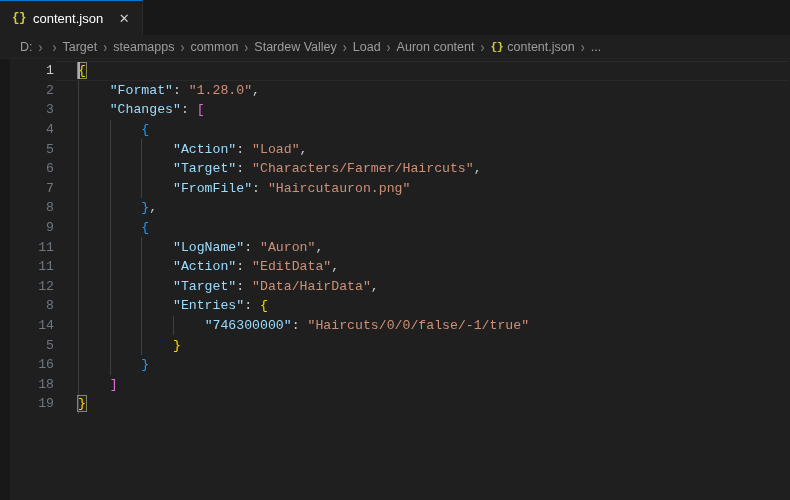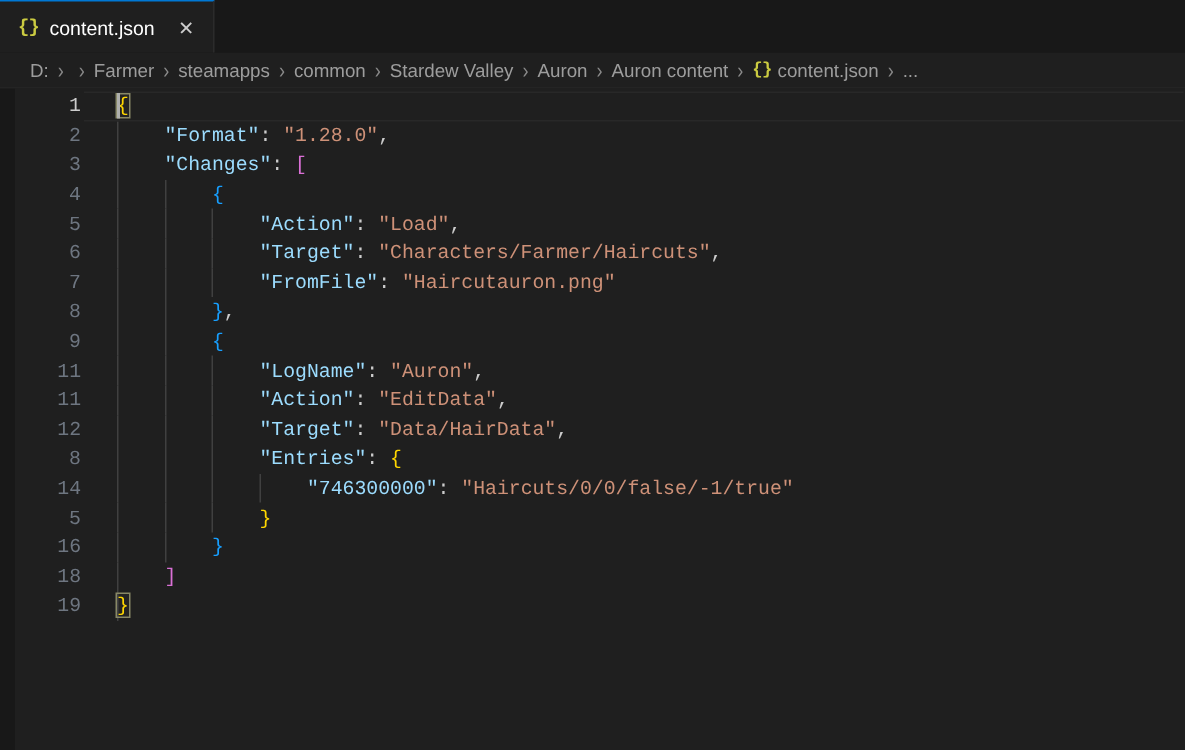--- a/index.html
+++ b/index.html
@@ -177,37 +177,37 @@
   <div id="tabbar-filler"></div>
 </div>
 
 <div id="breadcrumbs">
     <span class="crumb">
       <span>D:</span>
     </span>
     <span class="crumb-sep">›</span>
     <span class="crumb-sep">›</span>
     <span class="crumb">
-      <span>Farmer</span>
+      <span>Target</span>
     </span>
     <span class="crumb-sep">›</span>
     <span class="crumb">
       <span>steamapps</span>
     </span>
     <span class="crumb-sep">›</span>
     <span class="crumb">
       <span>common</span>
     </span>
     <span class="crumb-sep">›</span>
     <span class="crumb">
       <span>Stardew Valley</span>
     </span>
     <span class="crumb-sep">›</span>
     <span class="crumb">
-      <span>Auron</span>
+      <span>Load</span>
     </span>
     <span class="crumb-sep">›</span>
     <span class="crumb">
       <span>Auron content</span>
     </span>
     <span class="crumb-sep">›</span>
     <span class="crumb">
       <span class="crumb-json-icon">{}</span>
       <span>content.json</span>
     </span>

